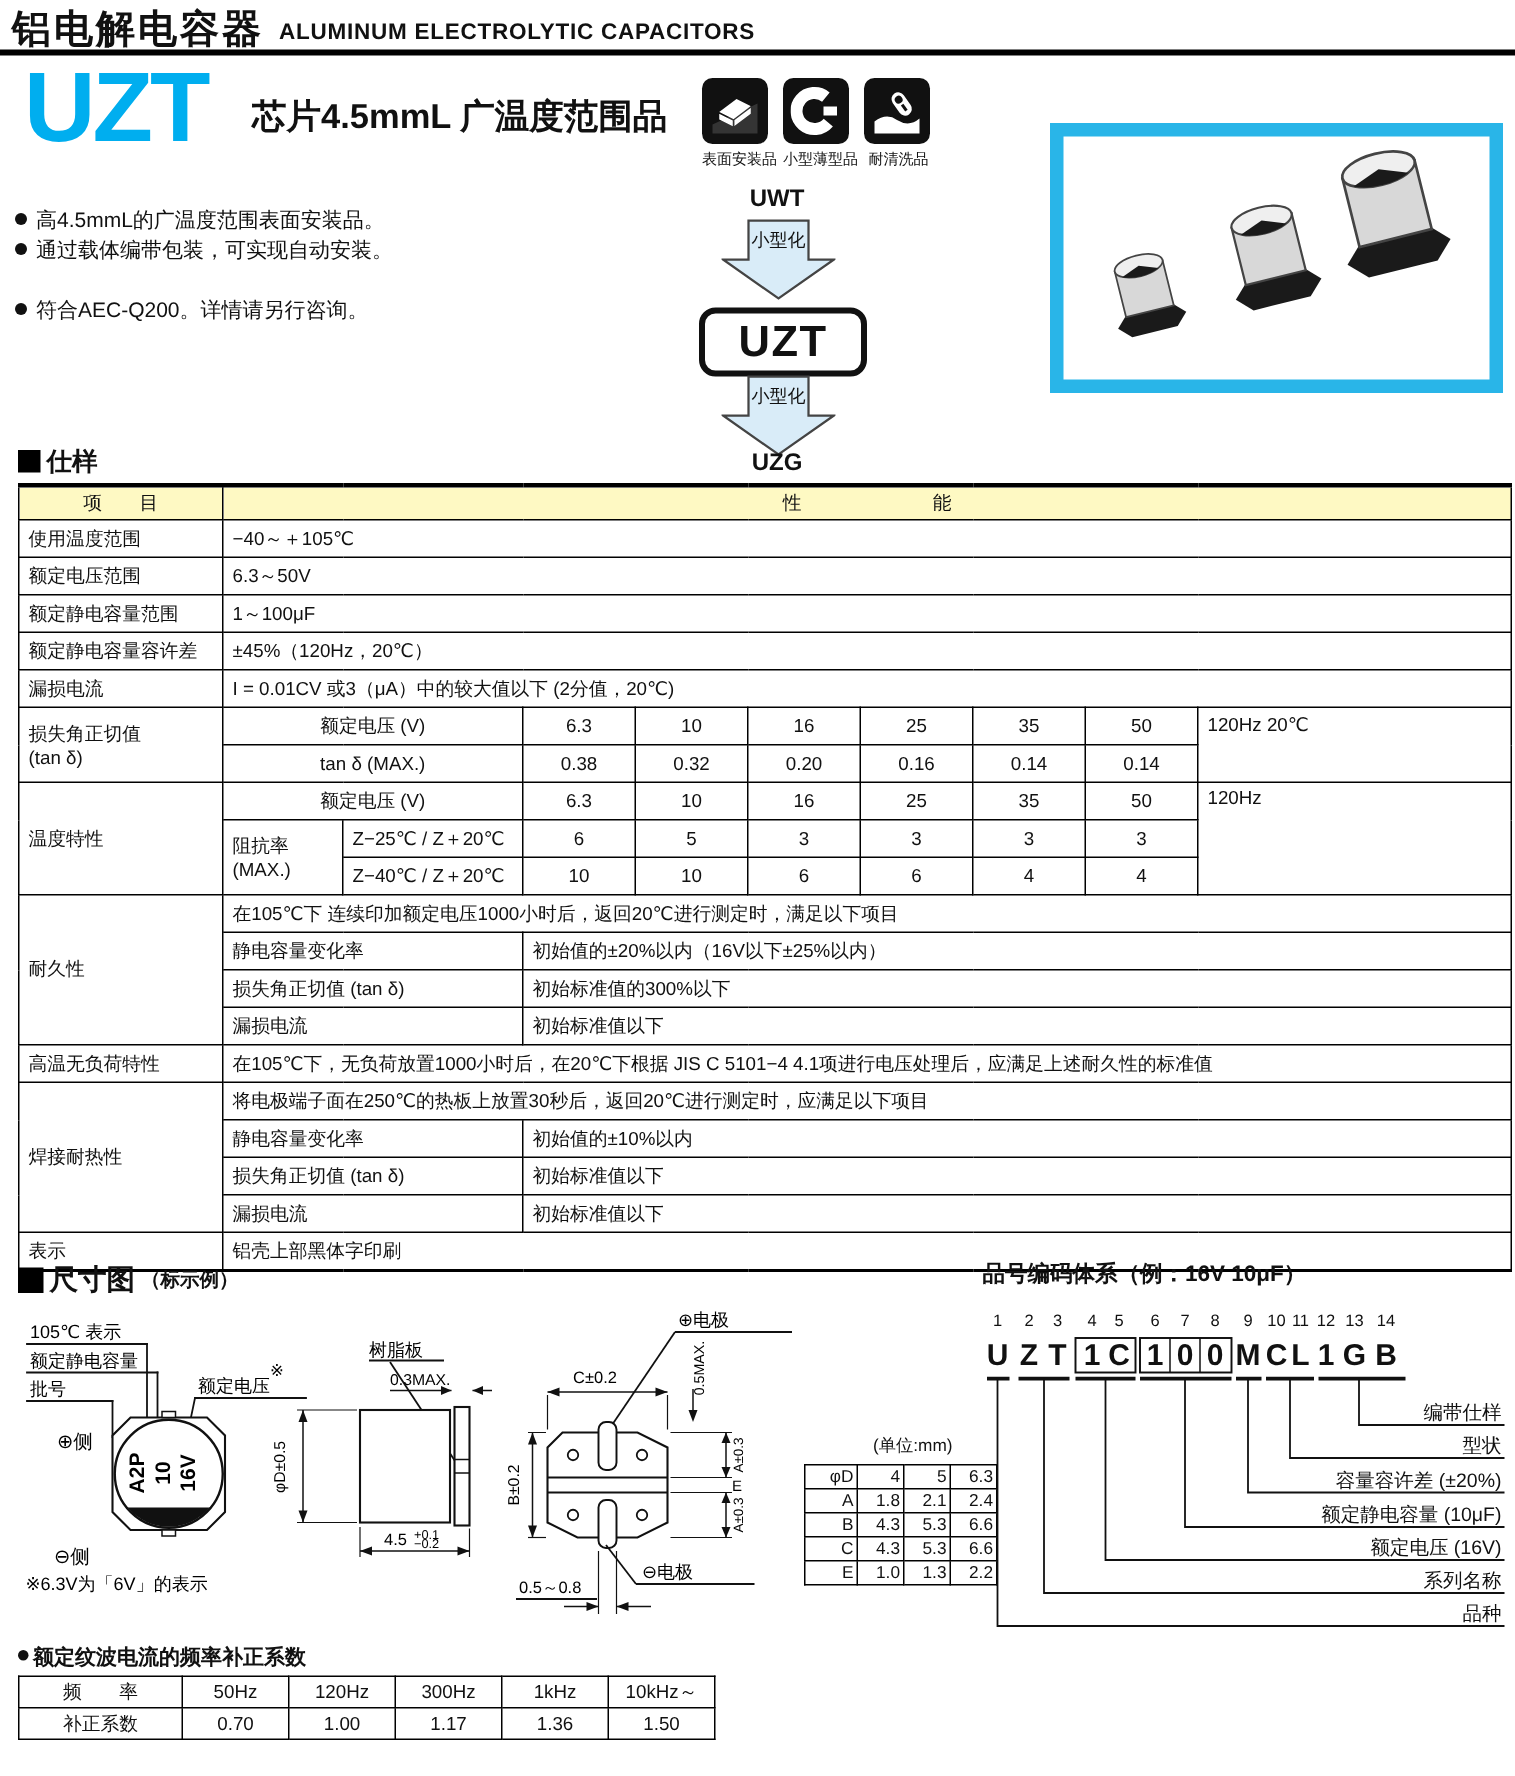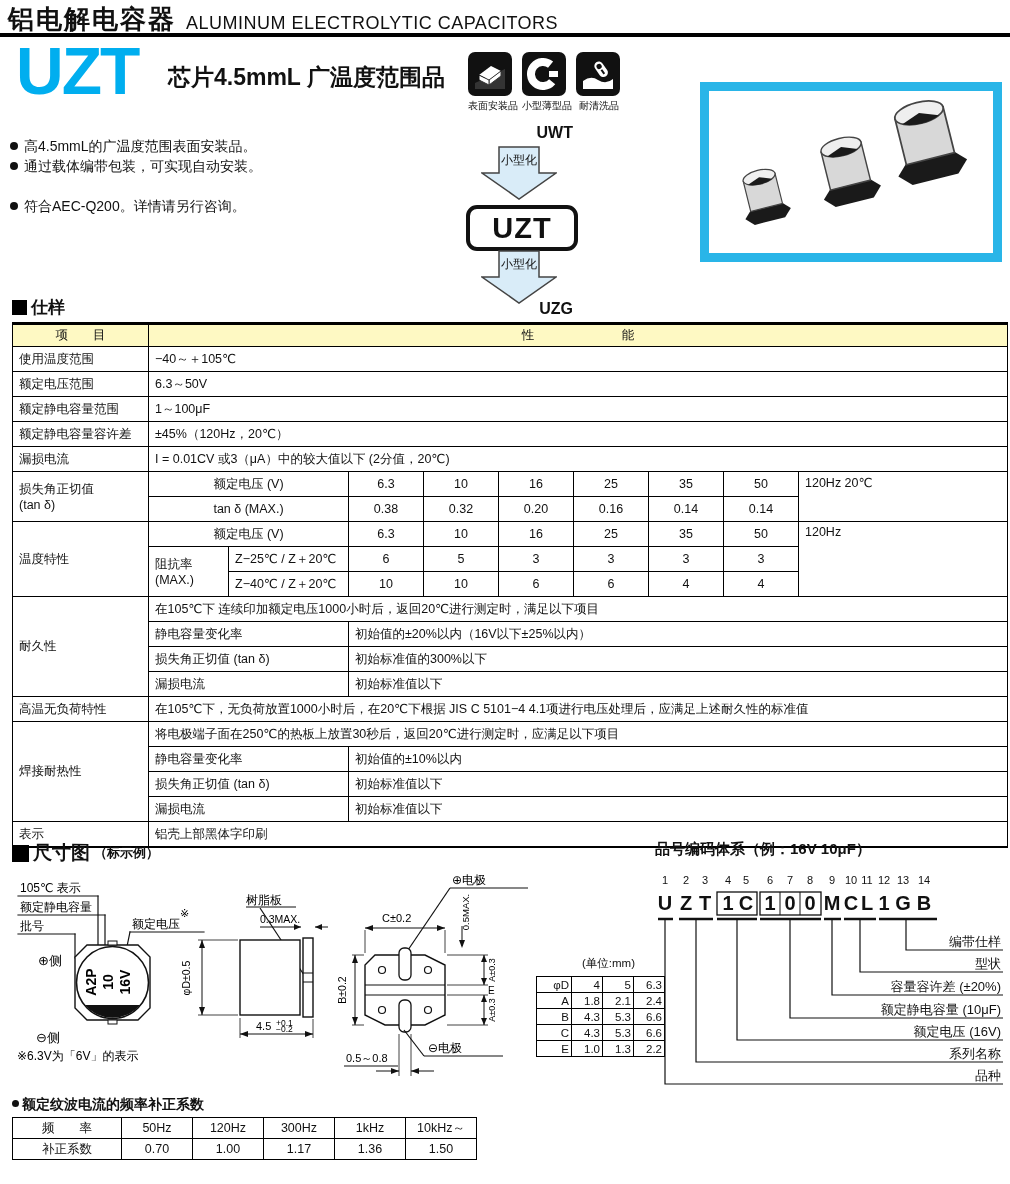--- a/index.html
+++ b/index.html
@@ -1,33 +1,33 @@
 <!DOCTYPE html>
 <html><head>
 <meta charset="utf-8">
 <style>
   html,body{margin:0;padding:0;background:#888;}
   #page{position:relative;width:1010px;height:1184px;background:#fff;
         font-family:"Liberation Sans","DejaVu Sans",sans-serif;color:#111;overflow:hidden;}
   .abs{position:absolute;}
   
   #hdr-cn{left:8px;top:2px;font-size:26px;font-weight:bold;letter-spacing:2px;}
-  #hdr-en{left:186px;top:13px;font-size:18px;font-weight:normal;letter-spacing:0.5px;}
+  #hdr-en{left:186px;top:13px;font-size:15px;font-weight:bold;letter-spacing:0.5px;}
   #hdr-rule{left:0;top:33px;width:1010px;height:4px;background:#000;}
   
   #logo{left:16px;top:38px;font-size:66px;font-weight:bold;color:#00aeef;letter-spacing:-2px;line-height:1;}
   #subtitle{left:168px;top:62px;font-size:23px;font-weight:bold;}
   .badge{width:46px;text-align:center;}
   .badge .bx{width:44px;height:44px;background:#111;border-radius:7px;display:flex;align-items:center;justify-content:center;}
   .badge .lb{font-size:10px;margin-top:3px;white-space:nowrap;}
   #badges{left:452px;top:52px;display:flex;gap:8px;margin-left:16px;}
   .feat{position:absolute;left:10px;font-size:14px;white-space:nowrap;}
   .feat .dot{display:inline-block;width:8px;height:8px;background:#111;border-radius:50%;margin-right:6px;vertical-align:1px;}
   
-  .flowtxt{font-size:16px;font-weight:bold;text-align:right;width:110px;}
+  .flowtxt{font-size:16px;font-weight:bold;text-align:center;width:110px;}
   #uzt-box{left:466px;top:205px;width:104px;height:38px;border:4px solid #111;border-radius:11px;
            display:flex;align-items:center;justify-content:center;font-size:29px;font-weight:bold;letter-spacing:1px;}
   
   #photo{left:700px;top:82px;width:284px;height:162px;border:9px solid #29b5e8;background:#fff;}
   
   .sect{display:flex;align-items:center;gap:4px;font-weight:bold;}
   .sq{width:15px;height:15px;background:#000;display:inline-block;}
   
   #spec{left:12px;top:322px;width:995px;border-collapse:collapse;table-layout:fixed;font-size:12.5px;}
   #spec th,#spec td{border:1px solid #000;padding:1px 6px;height:22px;overflow:hidden;white-space:nowrap;}

